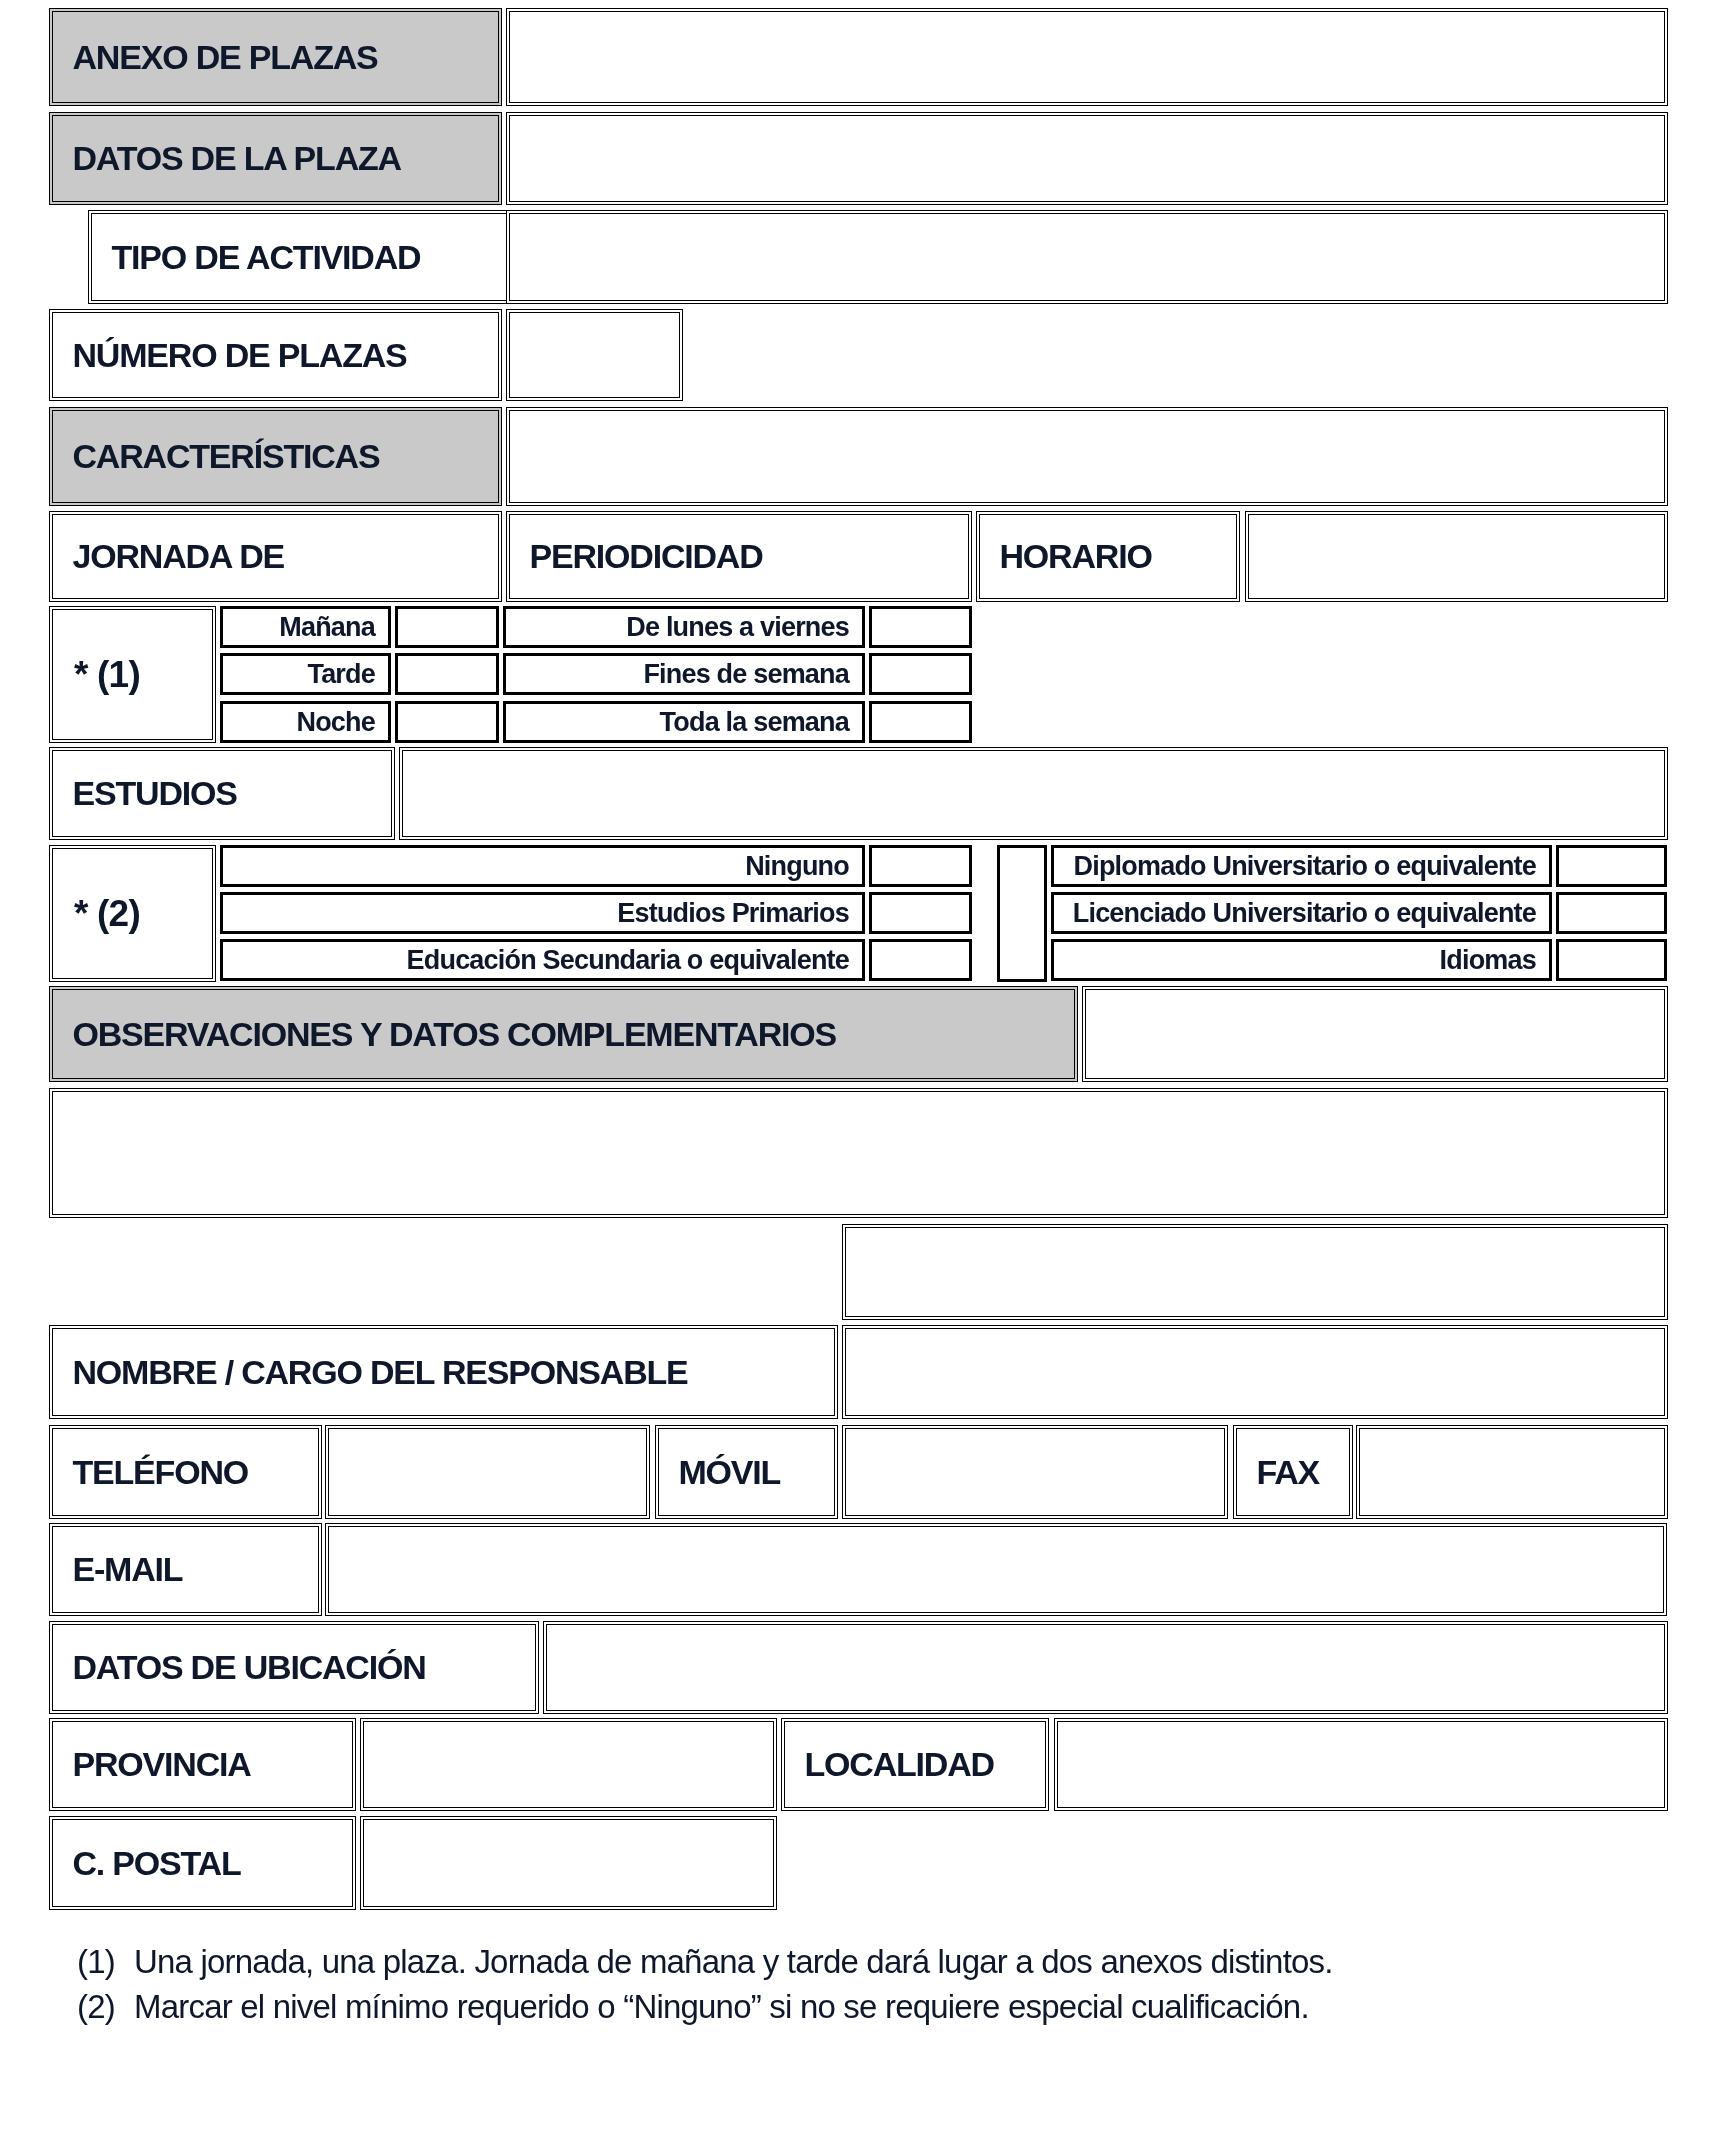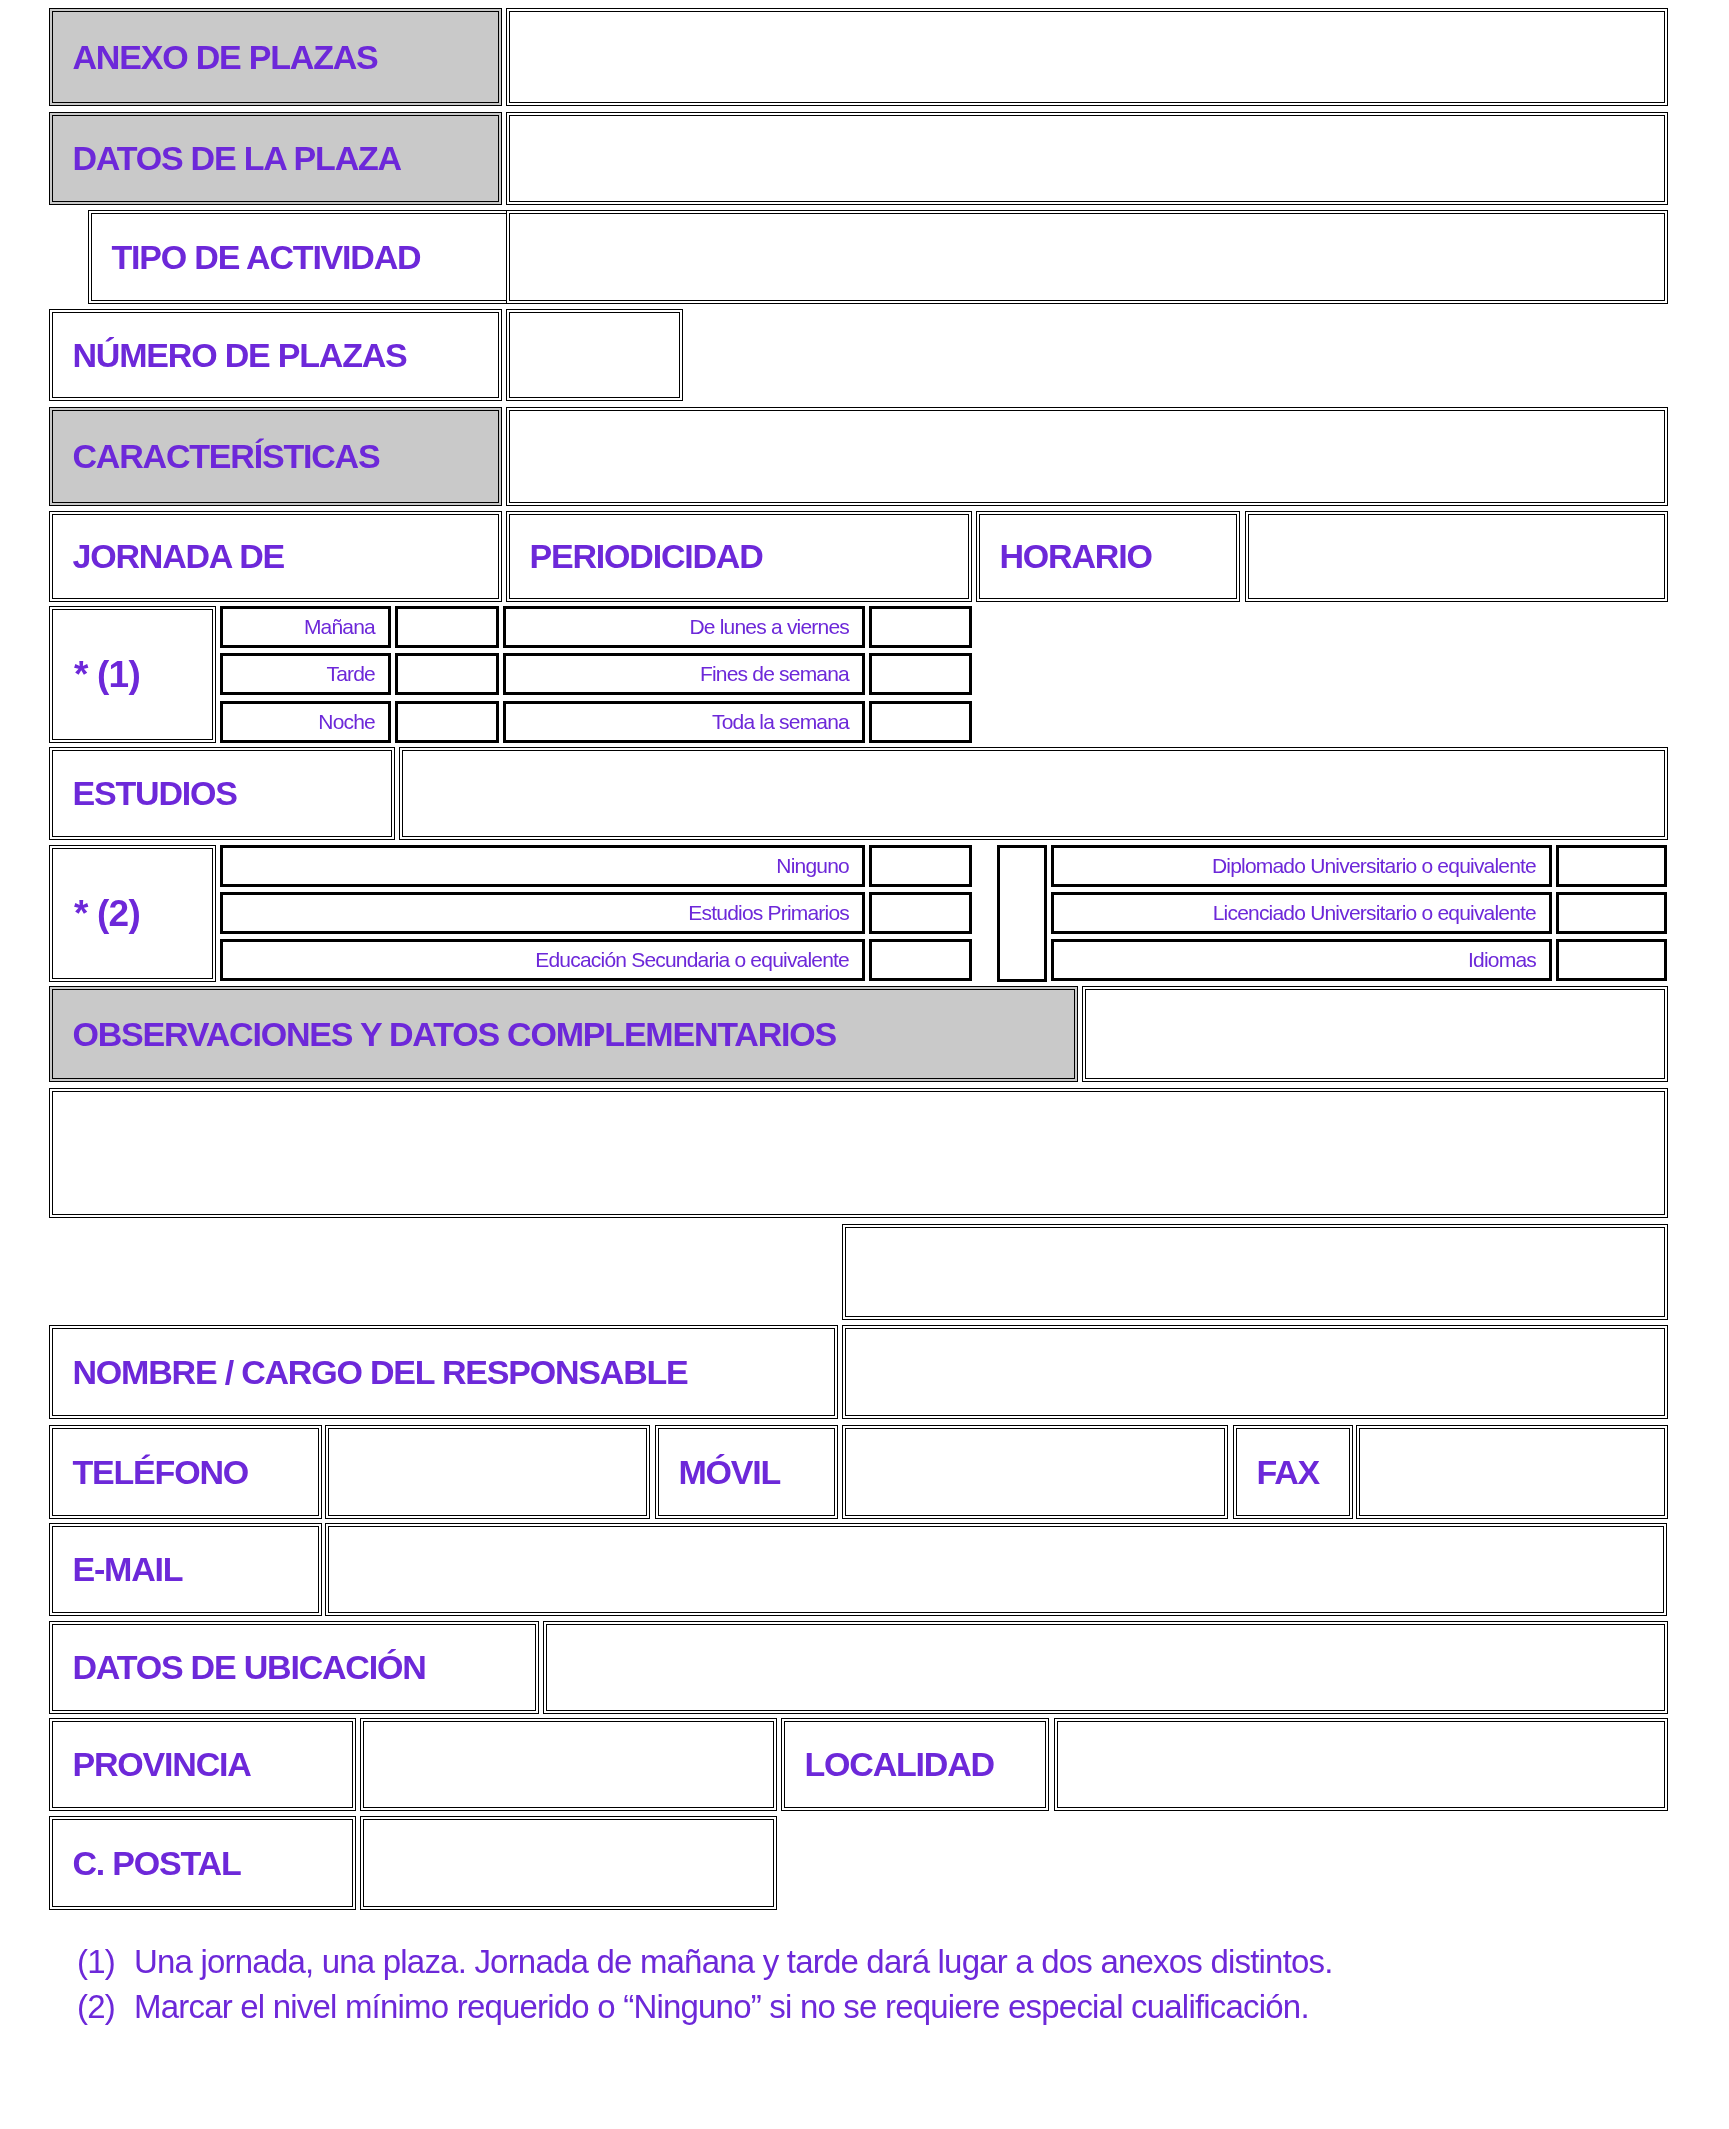--- a/index.html
+++ b/index.html
@@ -1,42 +1,42 @@
 <!DOCTYPE html>
 <html style="font-size:13px"><head>
 <meta charset="utf-8">
 <style>
   html,body{margin:0;padding:0;background:#ffffff;}
   #canvas{
     position:relative;
     width:1730px;height:2129px;
     background:#ffffff;
     font-family:"Liberation Sans",sans-serif;
-    color:#6d28d9;
+    color:#0f172a;
     overflow:hidden;
   }
   .box{
     position:absolute;box-sizing:border-box;
     border:4.9px double #000;background:#fff;
     display:flex;align-items:center;
   }
   .gray{background:#c9c9c9;}
   .lbl{
     font-weight:700;font-size:34px;letter-spacing:-1.2px;
     padding-left:19.5px;white-space:nowrap;
   }
   .ref{
     font-weight:700;font-size:37px;letter-spacing:-0.8px;
     padding-left:21px;white-space:nowrap;
   }
   .sub{
     position:absolute;box-sizing:border-box;
     border:3.3px solid #000;background:#fff;
     display:flex;align-items:center;justify-content:flex-end;
-    font-weight:400;font-size:21px;letter-spacing:-0.8px;
+    font-weight:700;font-size:27px;letter-spacing:-0.8px;
     padding-right:13px;white-space:nowrap;
   }
   .cb{
     position:absolute;box-sizing:border-box;
     border:3.3px solid #000;background:#fff;
   }
   .foot{
     position:absolute;left:77px;width:1595px;
     font-size:33px;letter-spacing:-0.8px;
     font-weight:400;display:flex;align-items:flex-start;

